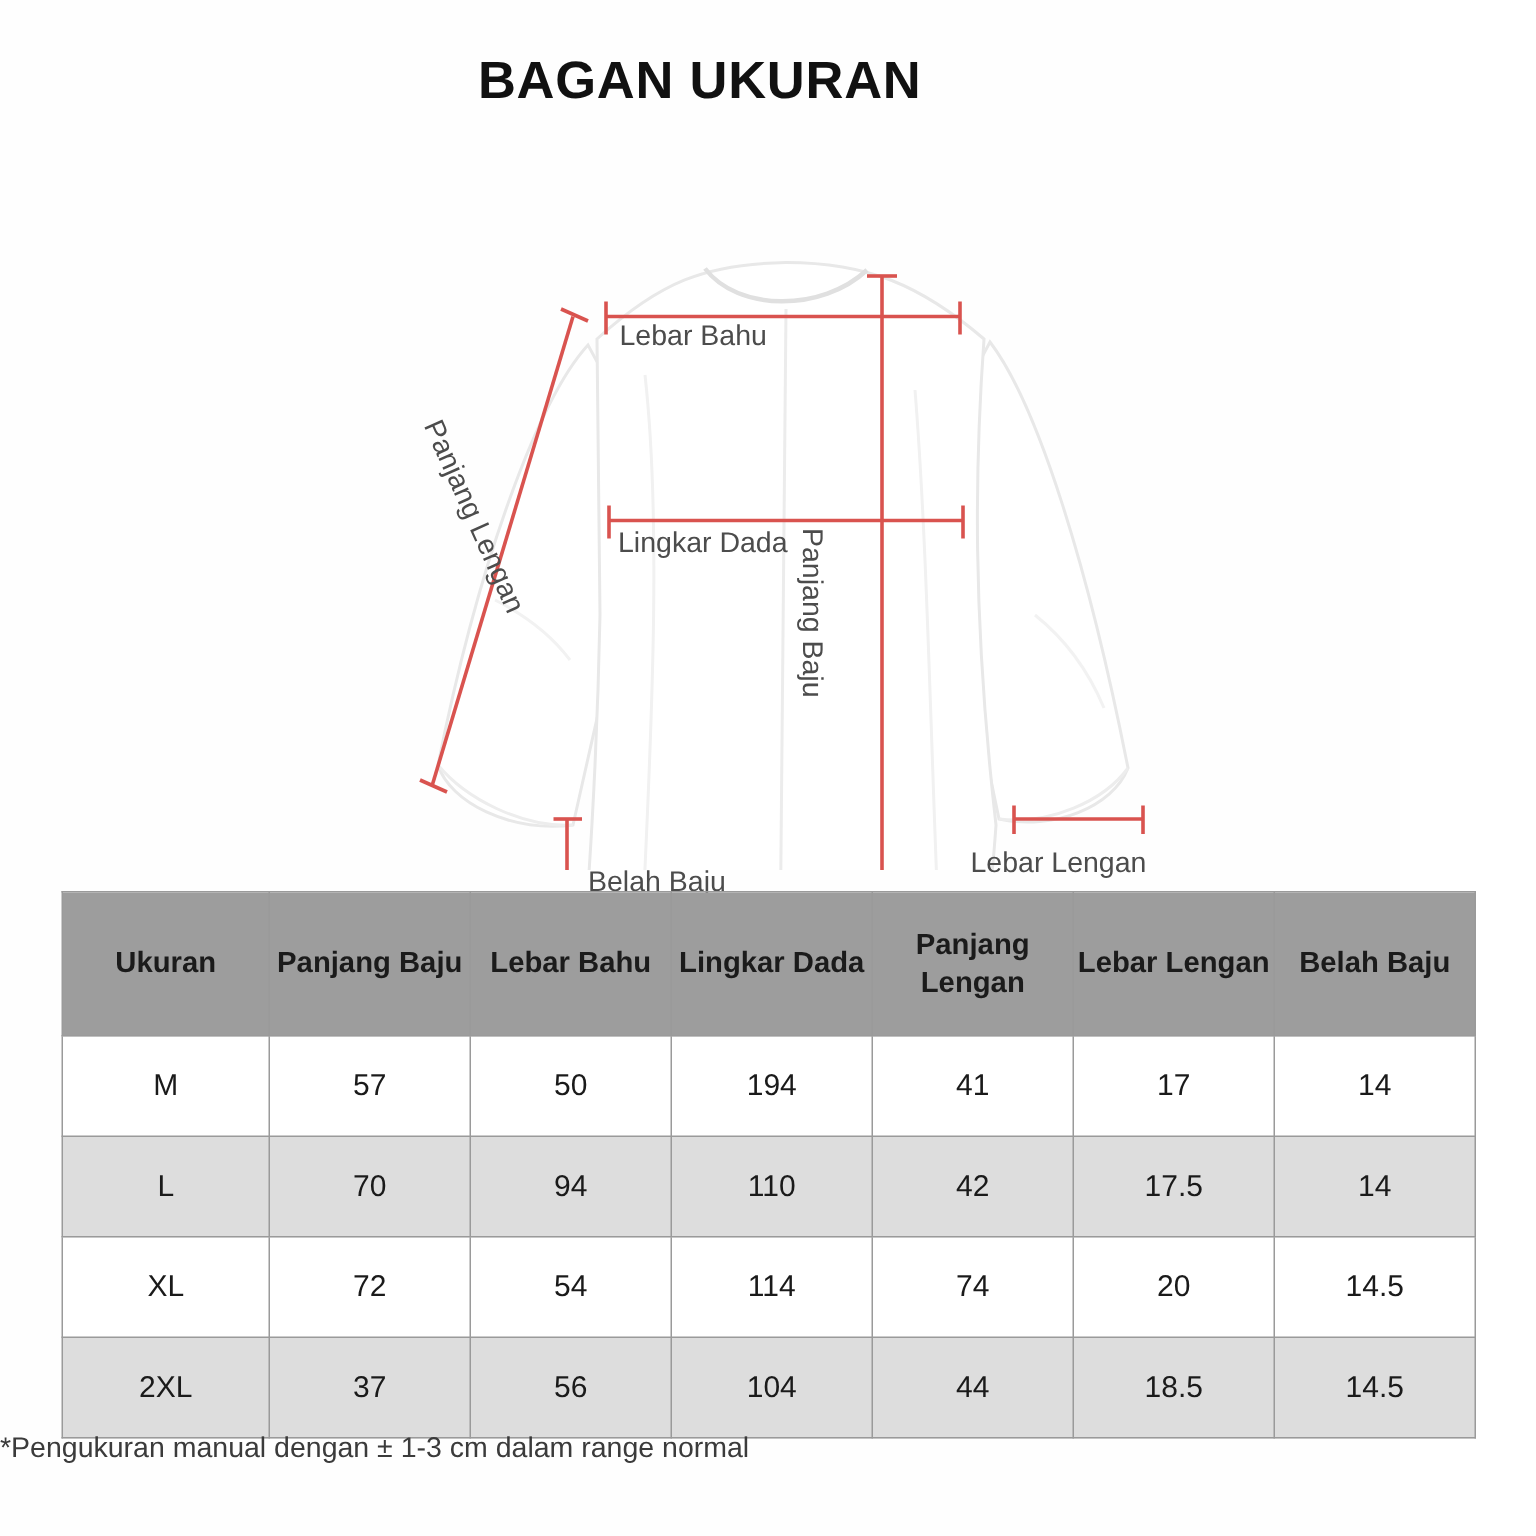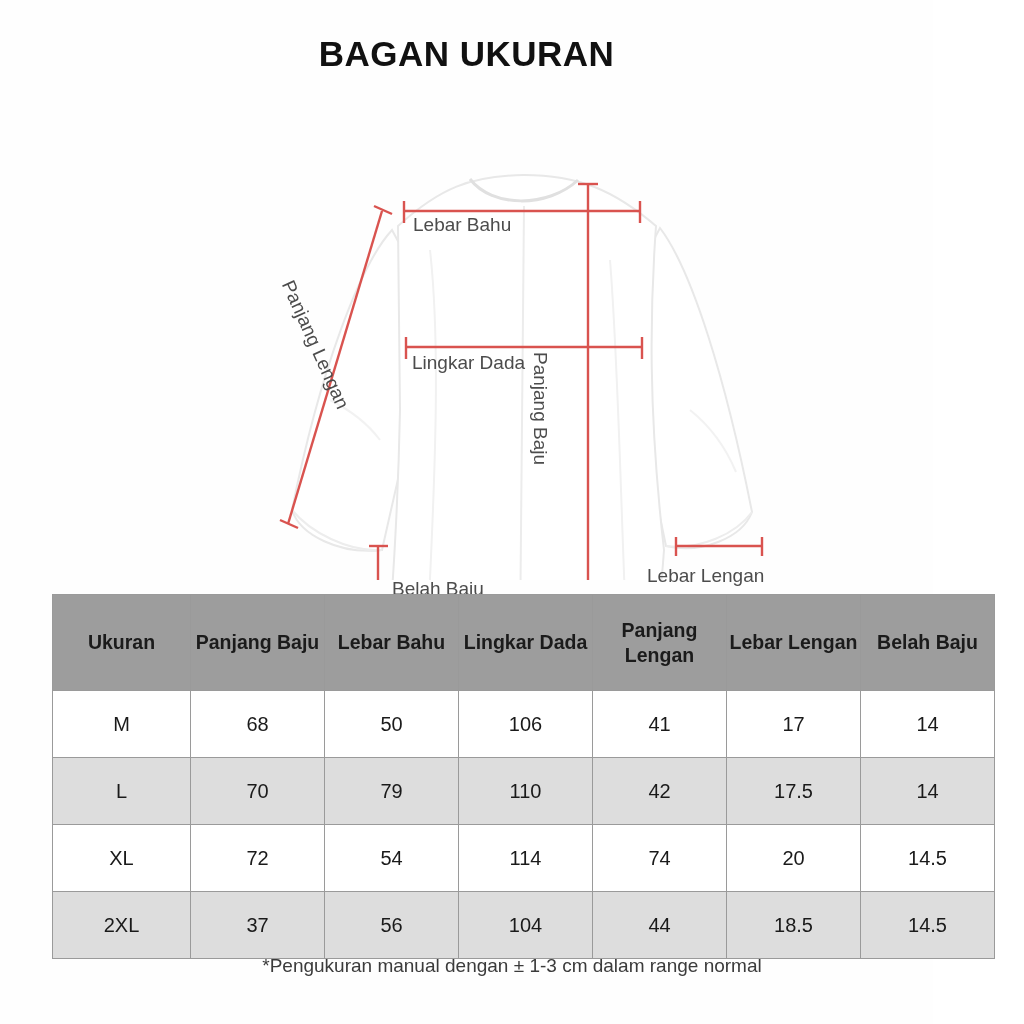--- a/index.html
+++ b/index.html
@@ -68,21 +68,20 @@
   .table-wrap {
     position: absolute;
     left: 41px;
     top: 594px;
     width: 942px;
   }
   table.size-table {
     border-collapse: collapse;
     width: 942px;
     table-layout: fixed;
-    margin-left: 11px;
   }
   table.size-table th,
   table.size-table td {
     border: 1px solid #9a9a9a;
     text-align: center;
     font-size: 19px;
     color: #1a1a1a;
   }
   table.size-table thead th {
     background: #9d9d9d;
@@ -98,21 +97,20 @@
   }
   table.size-table tbody tr:nth-child(odd) td { background: #ffffff; }
   table.size-table tbody tr:nth-child(even) td { background: #dddddd; }
   .col-0 { width: 138px; }
   .col-n { width: 134px; }
   
   .footnote {
     position: absolute;
     top: 955px;
     width: 1024px;
-    text-align: center;
     font-size: 19px;
     color: #3b3b3b;
   }
 </style>
 </head>
 <body>
 
 <div class="page">
 
   <div class="title">BAGAN UKURAN</div>
@@ -199,31 +197,31 @@
           <th>Lebar Bahu</th>
           <th>Lingkar Dada</th>
           <th>Panjang Lengan</th>
           <th>Lebar Lengan</th>
           <th>Belah Baju</th>
         </tr>
       </thead>
       <tbody>
         <tr>
           <td>M</td>
-          <td>68</td>
+          <td>57</td>
           <td>50</td>
-          <td>106</td>
+          <td>194</td>
           <td>41</td>
           <td>17</td>
           <td>14</td>
         </tr>
         <tr>
           <td>L</td>
           <td>70</td>
-          <td>79</td>
+          <td>94</td>
           <td>110</td>
           <td>42</td>
           <td>17.5</td>
           <td>14</td>
         </tr>
         <tr>
           <td>XL</td>
           <td>72</td>
           <td>54</td>
           <td>114</td>

